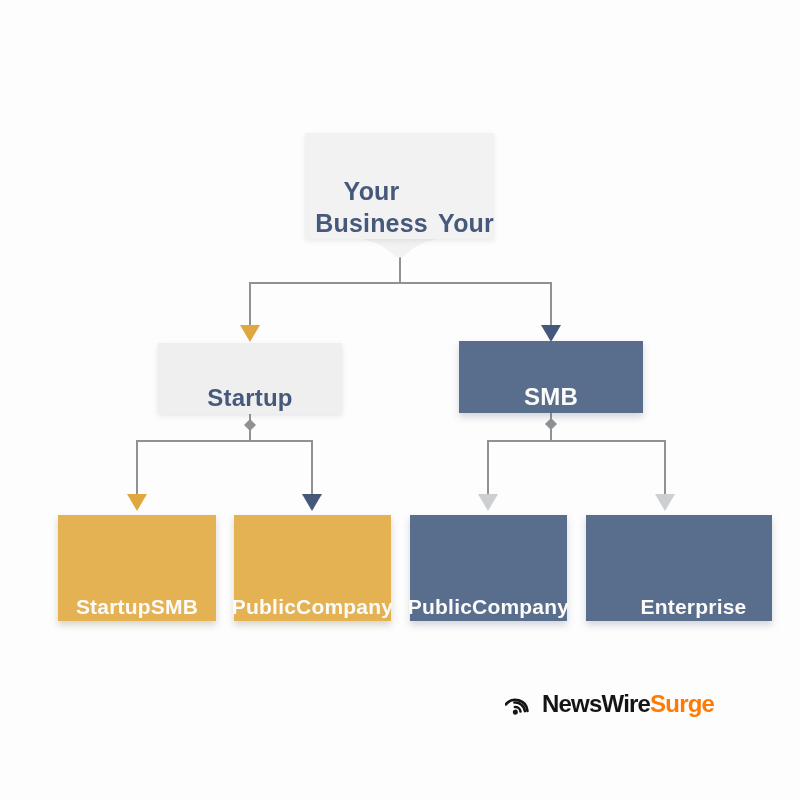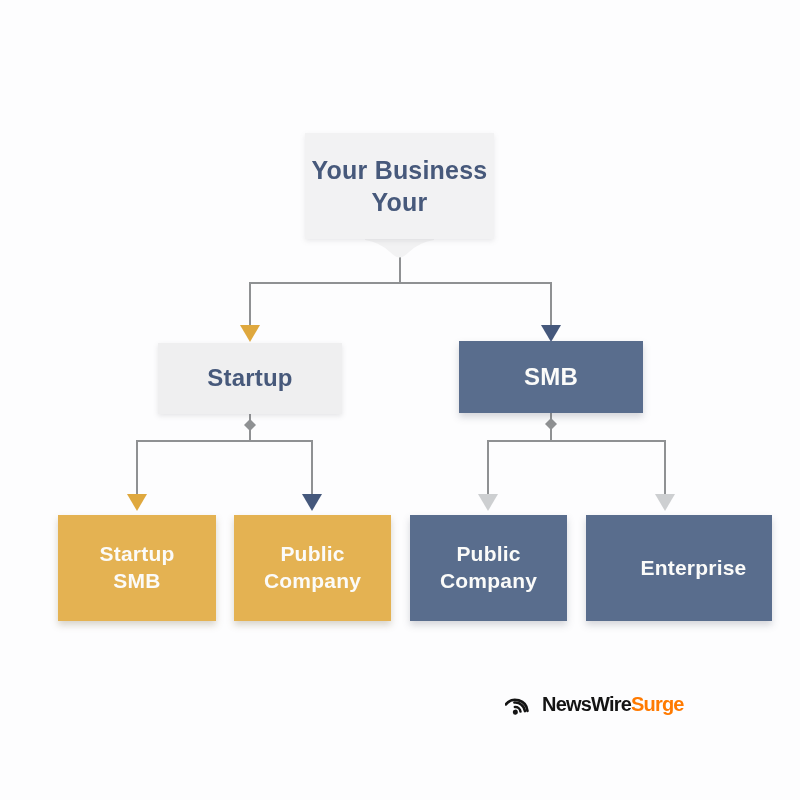--- a/index.html
+++ b/index.html
@@ -13,21 +13,21 @@
   .connectors{position:absolute;left:0;top:0;width:800px;height:800px;z-index:1;}
   .cline{stroke:var(--line-gray,#8F9193);stroke-width:2;fill:none;}
   .cdiamond{fill:var(--line-gray,#8F9193);}
   .drip{fill:var(--box-root,#F2F2F3);}
   .ah-gold{fill:var(--arrow-gold,#DFA83E);}
   .ah-slate{fill:var(--arrow-slate,#45587C);}
   .ah-light{fill:var(--arrow-light,#CDCFD1);}
 
   .node{
     position:absolute;z-index:2;
-    display:flex;flex-direction:column;align-items:center;justify-content:center;
+    display:flex;align-items:flex-end;justify-content:center;
     text-align:center;font-weight:600;letter-spacing:.2px;line-height:1.28;
   }
   .node .l{display:block;}
   .node-root{
     left:305px;top:133px;width:189px;height:106px;
     background:var(--box-root,#F2F2F3);color:var(--text-slate,#47597B);
     font-size:25px;box-shadow:0 2px 5px rgba(120,120,130,.15);
   }
   .node-light{
     background:var(--box-light,#EFEFF0);color:var(--text-slate,#47597B);
@@ -48,21 +48,21 @@
   .n-leaf1{left:58px;top:515px;width:158px;height:106px;}
   .n-leaf2{left:234px;top:515px;width:157px;height:106px;}
   .n-leaf3{left:410px;top:515px;width:157px;height:106px;}
   .n-leaf4{left:586px;top:515px;width:157px;height:106px;padding-left:29px;}
 
   .logo{
     position:absolute;z-index:2;left:505px;top:684px;height:40px;
     display:flex;align-items:center;gap:3px;color:var(--logo-black,#141414);
   }
   .logo-icon{display:block;width:34px;height:34px;}
-  .logo-text{font-size:20px;font-weight:700;letter-spacing:-0.8px;white-space:nowrap;}
+  .logo-text{font-size:24px;font-weight:700;letter-spacing:-0.8px;white-space:nowrap;}
   .logo-text .sg{color:var(--logo-orange,#FF7A00);font-weight:800;}
 </style>
 </head>
 <body>
 
 <div class="canvas">
 
   <svg class="connectors" viewBox="0 0 800 800" aria-hidden="true">
 
     <path class="cline" d="M400 250 V283"></path>

